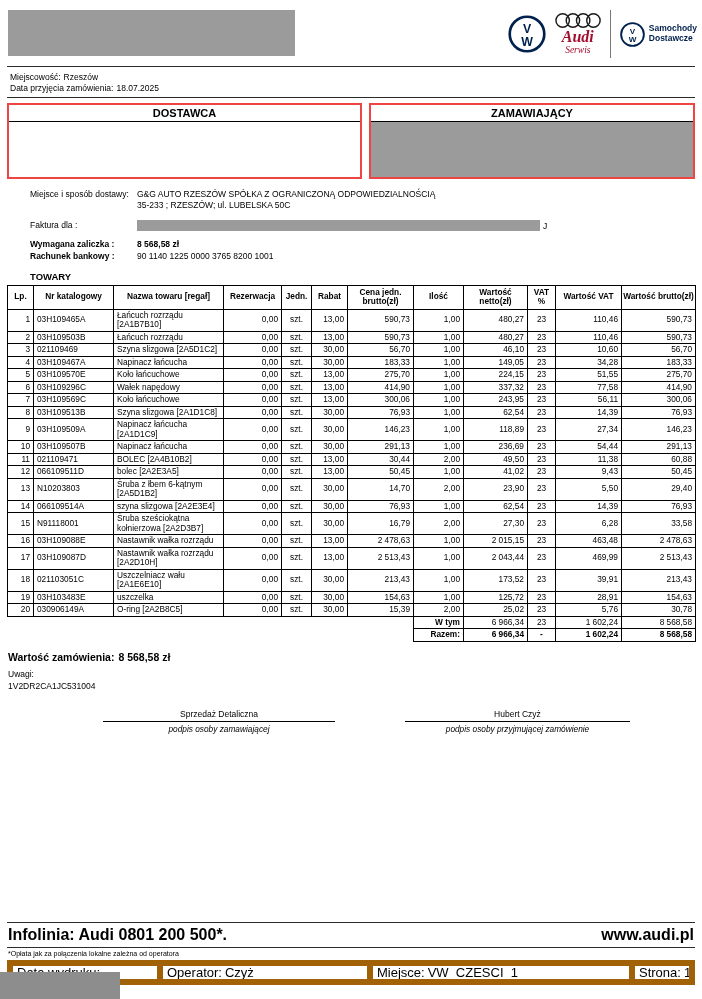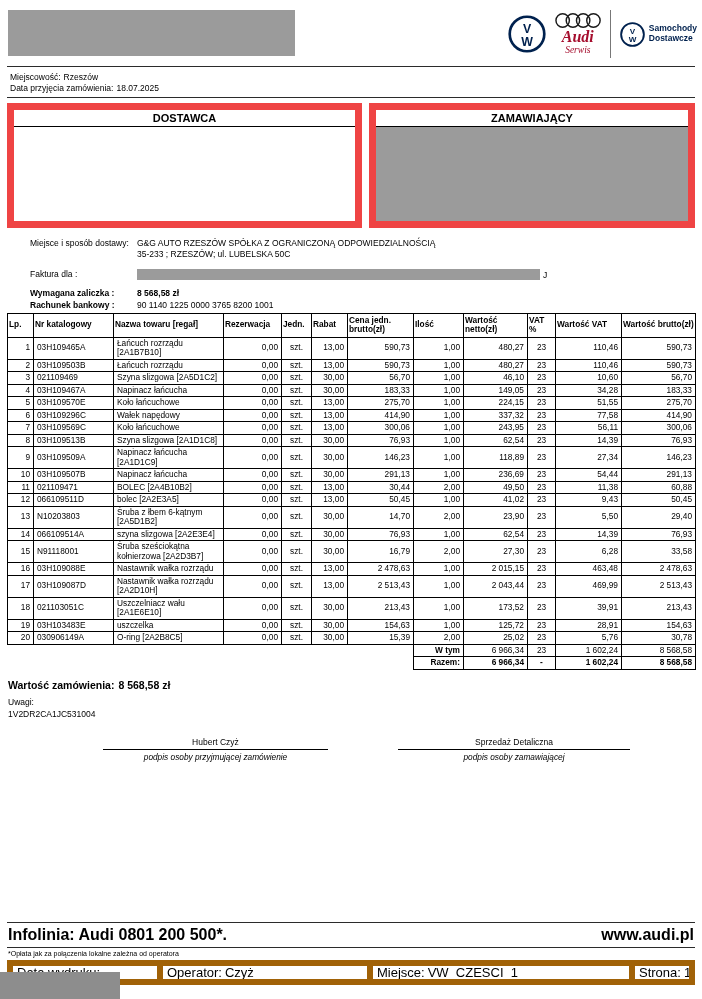--- a/index.html
+++ b/index.html
@@ -22,21 +22,21 @@
   .vdiv{width:1px;height:48px;background:#777}
   .sd-block{display:flex;align-items:center;gap:4px}
   .sd-text{display:flex;flex-direction:column;line-height:1.15;font-weight:bold;
            color:var(--vw-blue,#00214e);font-size:8.5px}
 
   .meta{padding:5px 0 4px 10px;line-height:10.5px}
   .meta .lbl{margin-right:3px}
 
   
   .boxes{display:flex;gap:7px;margin:5px 7px 0}
-  .box{border:7px solid #ef4444;height:125px}
+  .box{border:2px solid #ef4444;height:76px}
   .box-supplier{width:355px}
   .box-orderer{flex:1;display:flex;flex-direction:column}
   .box-title{font-weight:bold;text-align:center;font-size:11px;padding:2px 0;border-bottom:1px solid #000}
   .box-body{padding:6px 4px;line-height:11.5px}
   .supplier-name{text-align:center;margin-bottom:8px}
   .kv{display:flex}
   .kv .k{width:68px;flex:none}
   .orderer-fill{flex:1}
 
   
@@ -51,21 +51,21 @@
   .row-bank .dlabel{font-weight:bold}
   .redact-bar{display:inline-block;width:403px;height:11px;background:#9b9b9b;
               vertical-align:-2px;margin-right:3px}
 
   .section-title{font-weight:bold;font-size:9.5px;margin:9px 7px 3px 30px}
 
   
   .items{width:688px;margin:2px 7px 0;border-collapse:collapse;table-layout:fixed}
   .items th,.items td{border:1px solid #000;padding:1px 3px;line-height:9.5px;
                       font-size:8.3px;vertical-align:middle;overflow:hidden}
-  .items th{text-align:left;font-weight:bold;padding:2px 1px}
+  .items th{text-align:center;font-weight:bold;padding:2px 1px}
   .items td.col-0,.items td.col-3,.items td.col-5,.items td.col-6,.items td.col-7,
   .items td.col-8,.items td.col-10,.items td.col-11{text-align:right}
   .items td.col-4,.items td.col-9{text-align:center}
   .items td.nb{border:none}
   .items td.ftr-label{text-align:right;font-weight:bold}
   .items tr.row-razem td{font-weight:bold}
 
   
   .summary{margin:9px 7px 0 8px}
   .total-line{font-weight:bold;font-size:10.5px}
@@ -174,20 +174,21 @@
     <div class="drow row-advance">
       <span class="dlabel">Wymagana zaliczka :</span>
       <span class="dval">8 568,58 zł</span>
     </div>
     <div class="drow row-bank">
       <span class="dlabel">Rachunek bankowy :</span>
       <span class="dval">90 1140 1225 0000 3765 8200 1001</span>
     </div>
   </div>
 
+  <div class="section-title">TOWARY</div>
   <table class="items">
     <colgroup>
       <col style="width:26px">
         <col style="width:80px">
         <col style="width:110px">
         <col style="width:58px">
       <col style="width:30px">
         <col style="width:36px">
         <col style="width:66px">
         <col style="width:50px">
@@ -516,29 +517,29 @@
 
   <div class="summary">
     <div class="total-line">
       <span class="lbl">Wartość zamówienia:</span><span>8 568,58 zł</span>
     </div>
     <div class="notes-label">Uwagi:</div>
     <div class="notes-value">1V2DR2CA1JC531004</div>
   </div>
 
   <div class="signatures">
+    <div class="sig sig-right">
+      <div class="sig-name">Sprzedaż Detaliczna</div>
+      <div class="sig-line"></div>
+      <div class="sig-caption">podpis osoby zamawiającej</div>
+    </div>
     <div class="sig sig-left">
       <div class="sig-name">Hubert Czyż</div>
       <div class="sig-line"></div>
       <div class="sig-caption">podpis osoby przyjmującej zamówienie</div>
-    </div>
-    <div class="sig sig-right">
-      <div class="sig-name">Sprzedaż Detaliczna</div>
-      <div class="sig-line"></div>
-      <div class="sig-caption">podpis osoby zamawiającej</div>
     </div>
   </div>
 
   <div class="footer">
     <hr class="rule">
     <div class="infoline">
       <span>Infolinia: Audi 0801 200 500*.</span>
       <span>www.audi.pl</span>
     </div>
     <hr class="rule">

